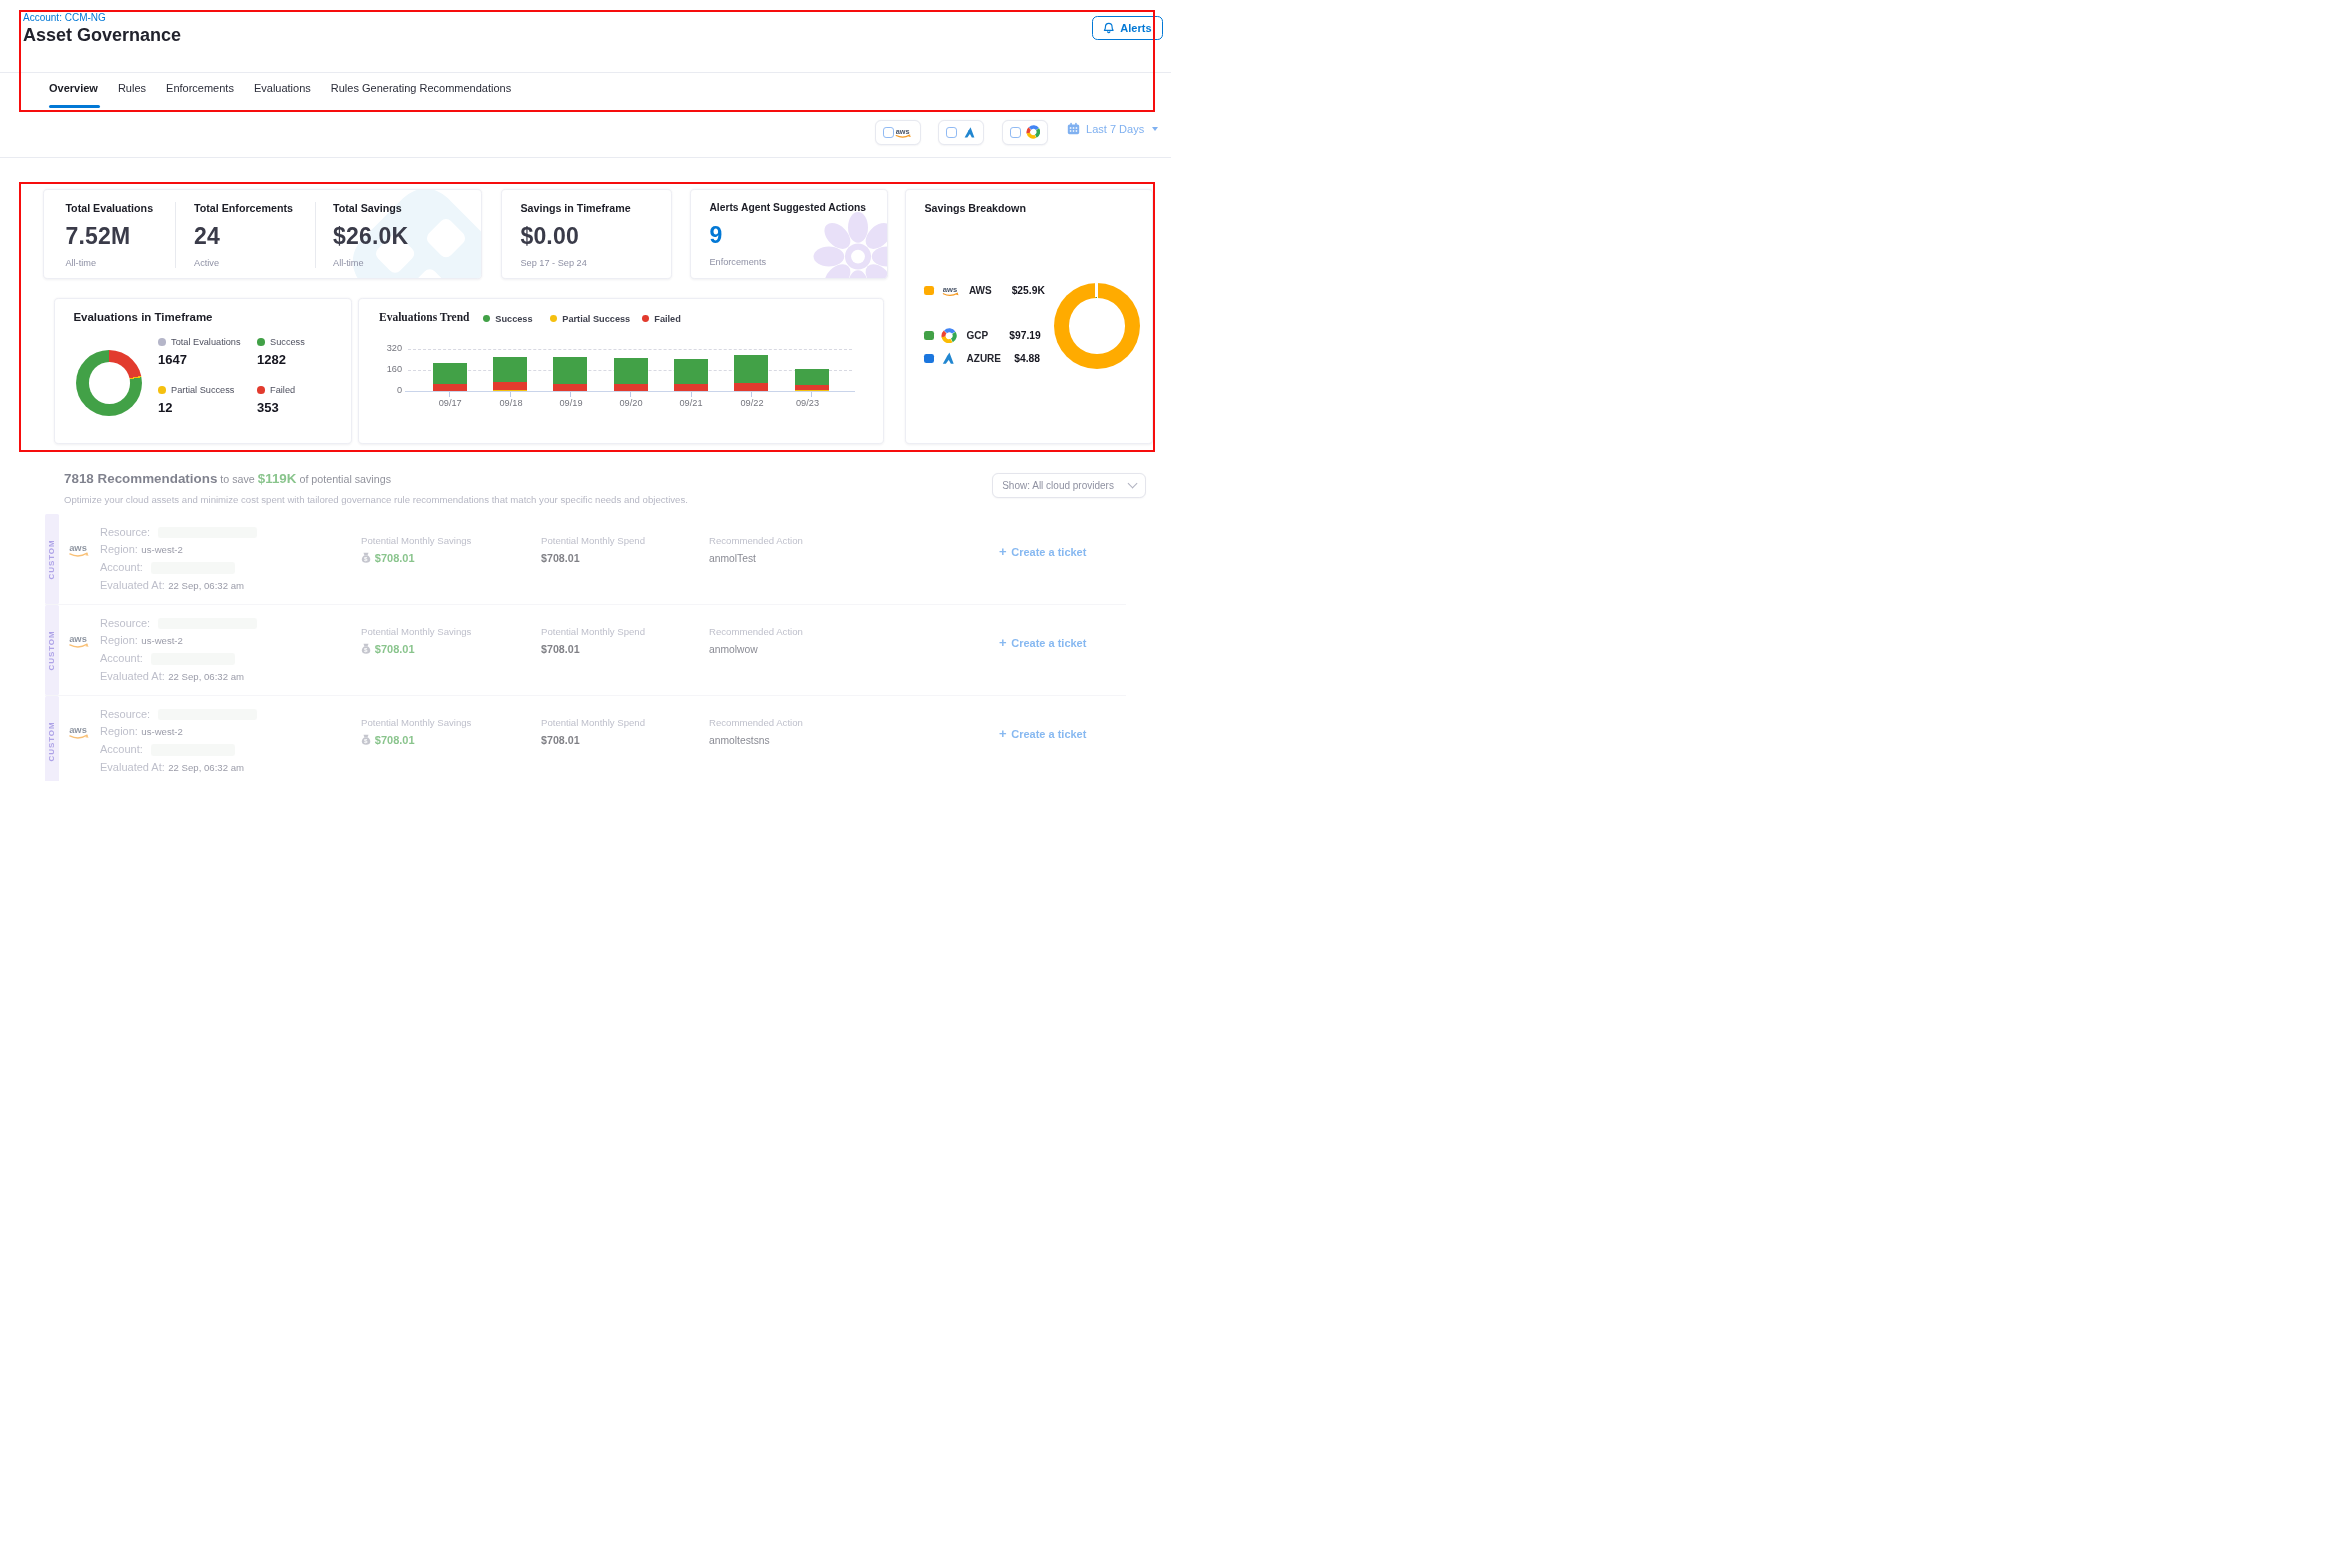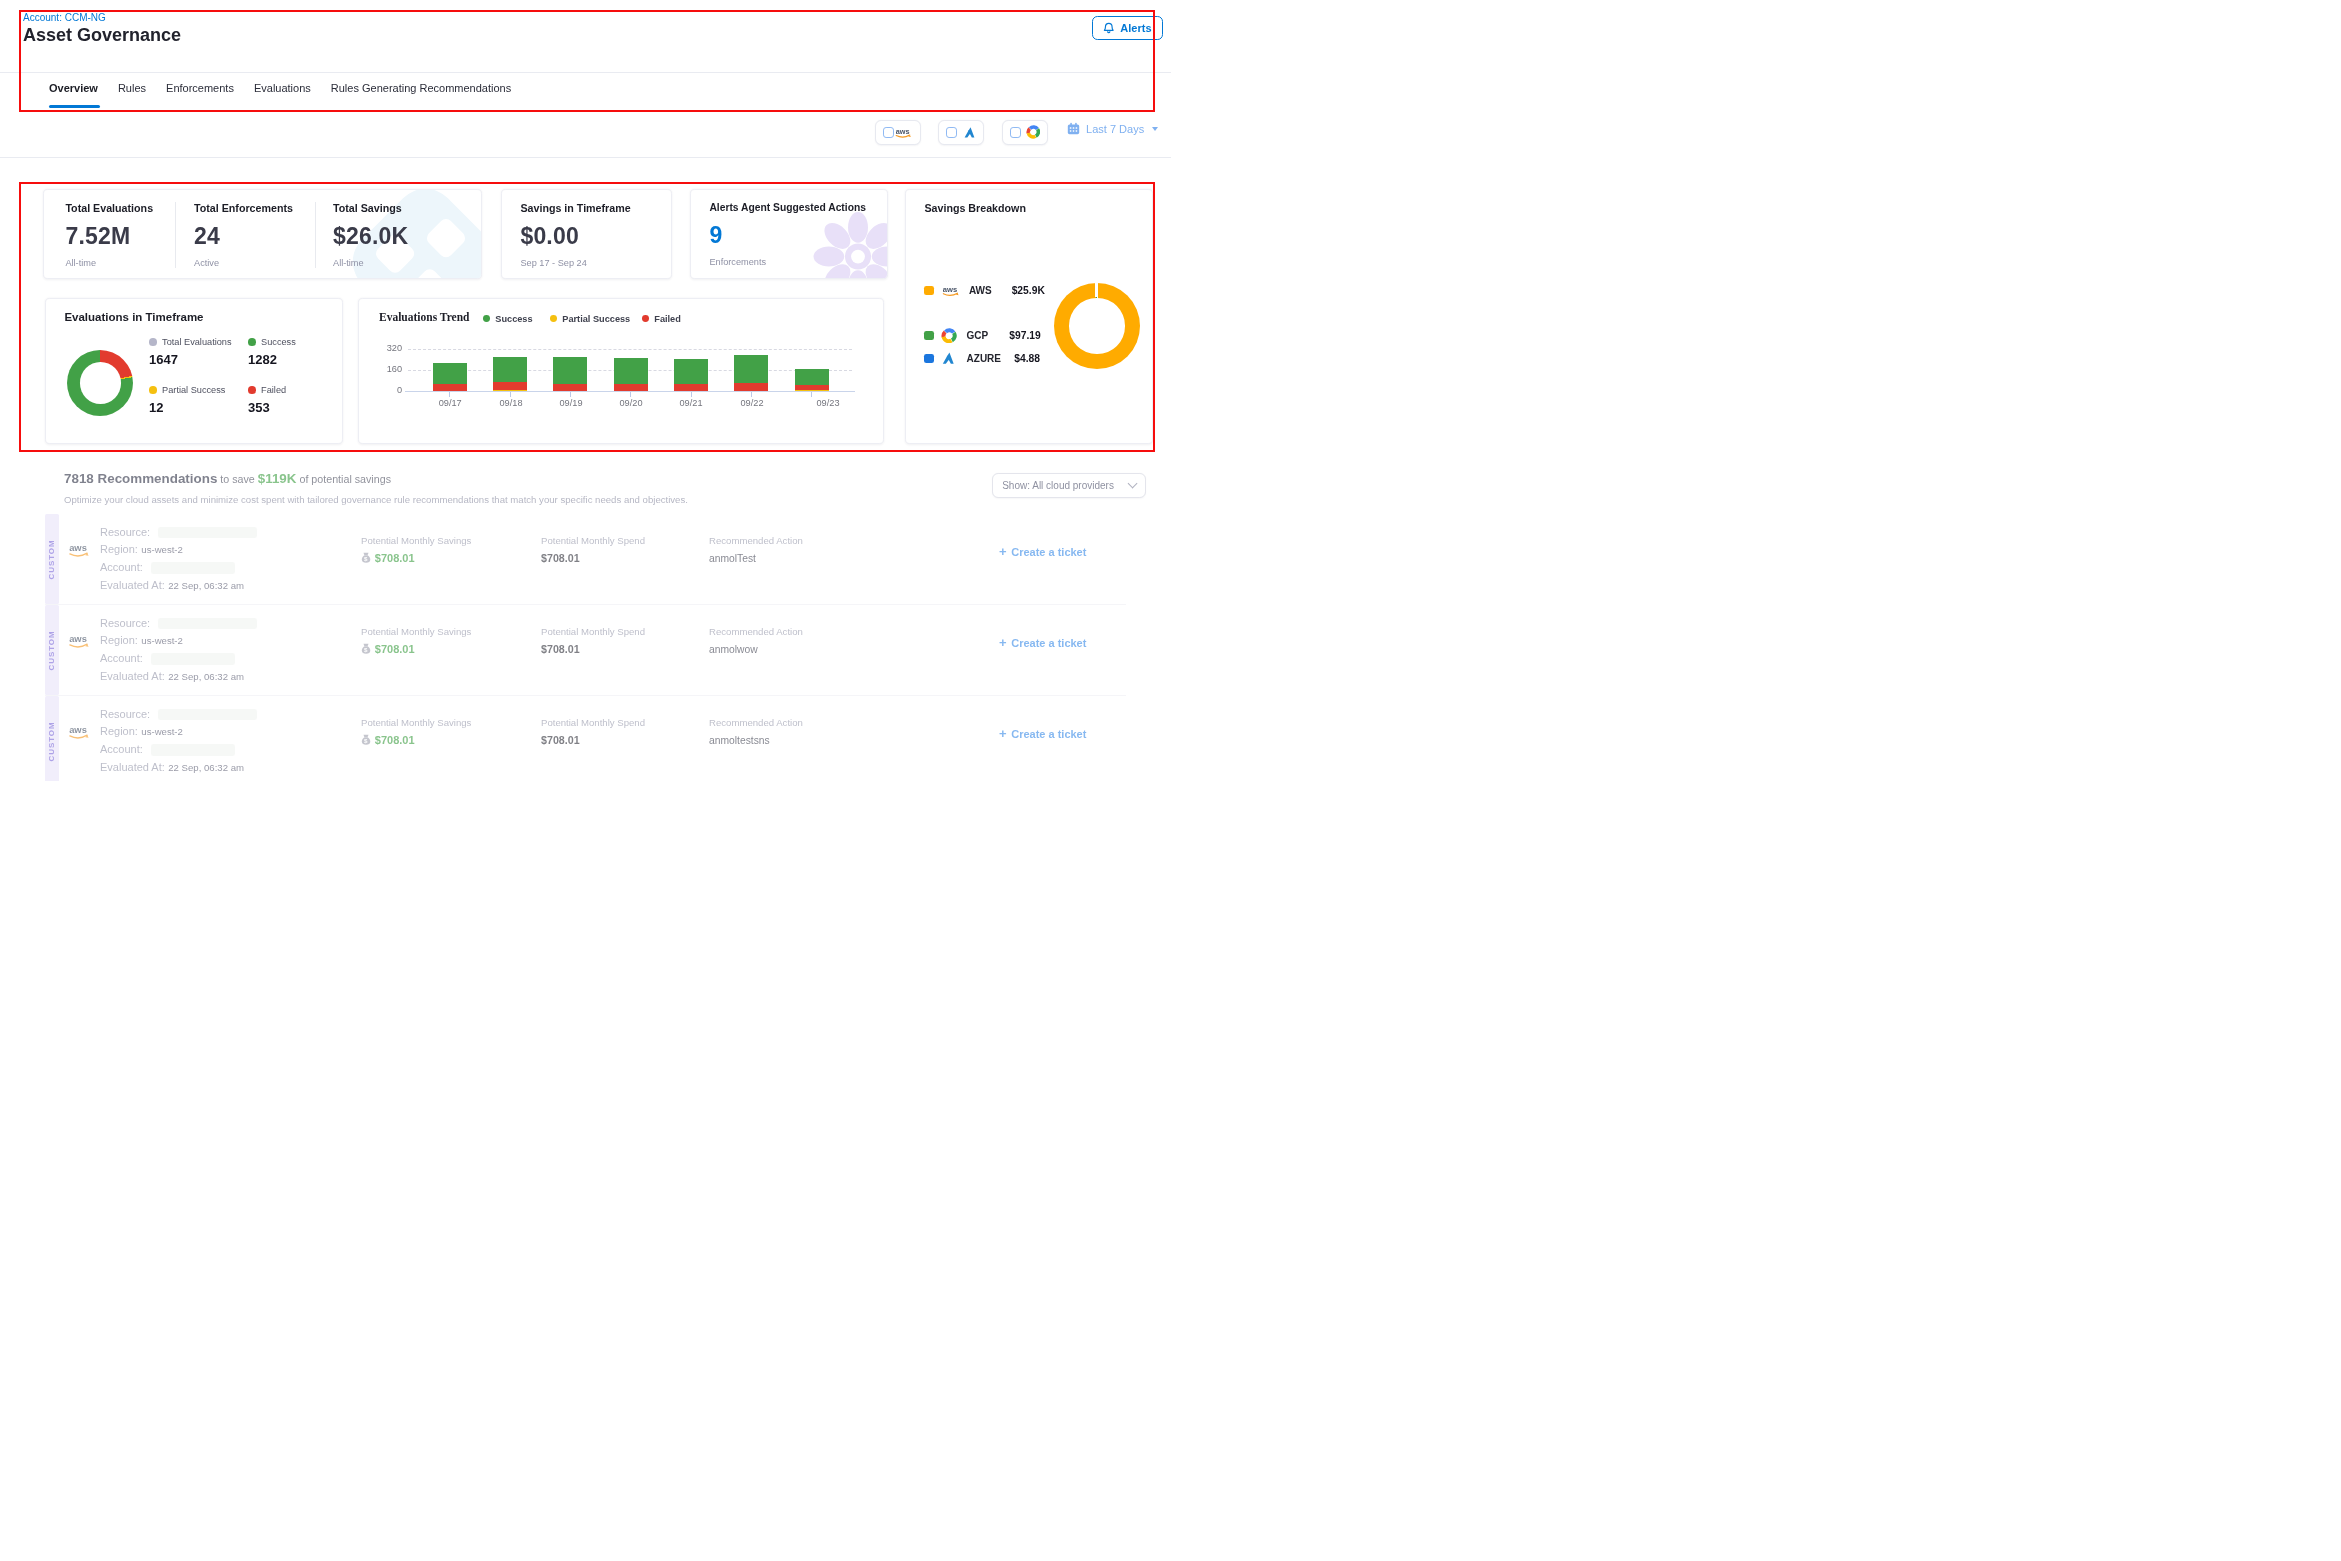--- a/index.html
+++ b/index.html
@@ -245,21 +245,21 @@
     </svg>
     <span class="sb-name" style="margin-left:3.1px;width:40px;">AZURE</span>
     <span class="sb-val">$4.88</span>
   </div>
 
   <div class="donut" id="donut-savings" style="left: 148px; top: 93px; width: 86px; height: 86px; background: conic-gradient(rgb(255, 255, 255) 0deg, rgb(255, 255, 255) 2deg, rgb(255, 171, 0) 2deg, rgb(255, 171, 0) 357deg, rgb(255, 255, 255) 357deg, rgb(255, 255, 255) 358deg, rgb(66, 161, 71) 358deg, rgb(66, 161, 71) 359deg, rgb(255, 255, 255) 359deg, rgb(255, 255, 255) 360deg, rgb(27, 118, 222) 360deg, rgb(27, 118, 222) 361deg, rgb(255, 255, 255) 361deg, rgb(255, 255, 255) 362deg);">
     <div class="hole" style="inset:15.3px;"></div>
   </div>
 </div>
 
-<div class="card" style="left:45px;top:298px;width:298px;height:146px;">
+<div class="card" style="left:54px;top:298px;width:298px;height:146px;">
   <div class="card-title abs" style="left:18.4px;top:11.5px;font-size:11.5px;">Evaluations in Timeframe</div>
 
   <div class="donut" id="donut-eval" style="left: 21.4px; top: 51px; width: 66px; height: 66px; background: conic-gradient(rgb(226, 59, 46) 0deg, rgb(226, 59, 46) 77.1585deg, rgb(245, 192, 16) 77.1585deg, rgb(245, 192, 16) 79.7814deg, rgb(66, 161, 71) 79.7814deg, rgb(66, 161, 71) 360deg);">
     <div class="hole" style="inset:12.2px;"></div>
   </div>
 
   <div class="abs" style="left:103px;top:38px;display:flex;align-items:center;gap:5.4px;">
     <span class="dot" style="background: rgb(181, 182, 201);"></span>
     <span class="leg-lab">Total Evaluations</span>
   </div>
@@ -347,21 +347,21 @@
       <div class="tickmark" style="left: 340px; top: 0px;"></div>
       <div class="tickmark" style="left: 400px; top: 0px;"></div>
     </div>
   <div class="abs" id="trend-labels" style="left:52px;top:99px;width:441px;height:12.2px;">
       <div class="xlab" style="left: 12.2px;">09/17</div>
       <div class="xlab" style="left: 73px;">09/18</div>
       <div class="xlab" style="left: 133px;">09/19</div>
       <div class="xlab" style="left: 193px;">09/20</div>
       <div class="xlab" style="left: 253px;">09/21</div>
       <div class="xlab" style="left: 314px;">09/22</div>
-      <div class="xlab" style="left: 390px;">09/23</div>
+      <div class="xlab" style="left: 354px; text-align: right;">09/23</div>
     </div>
 </div>
 
 <div class="recs-fade">
   <div class="rec-title-line">
     <b><span>7818</span>
     <span>Recommendations</span></b>
     <span>to save</span>
     <span class="money">$119K</span>
     <span>of potential savings</span>

